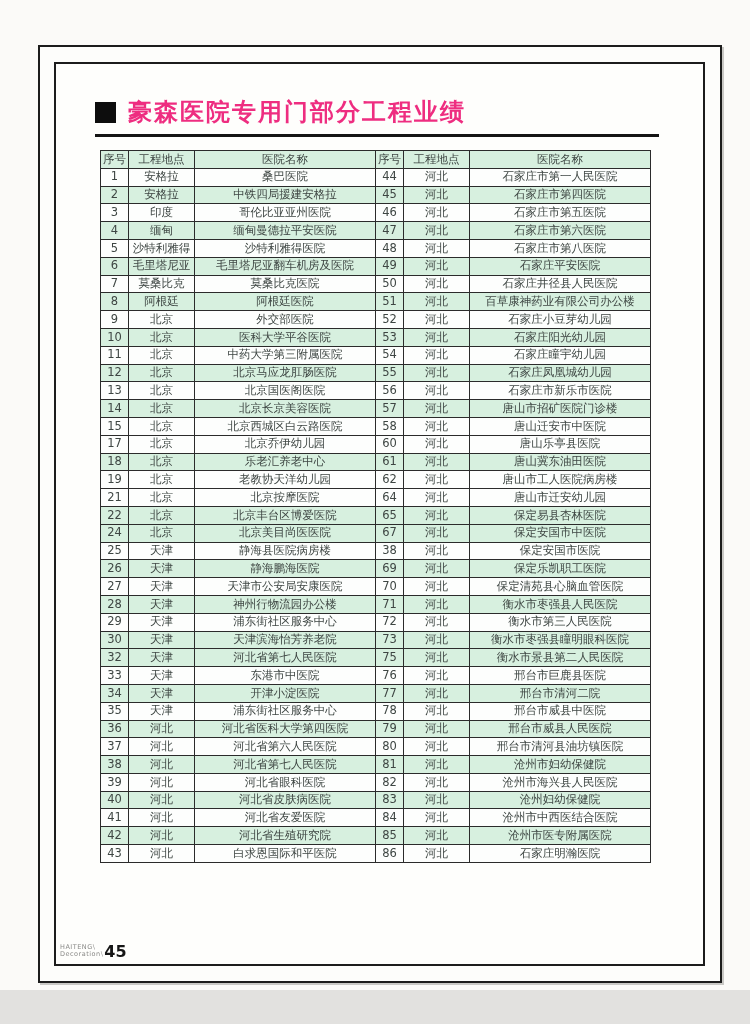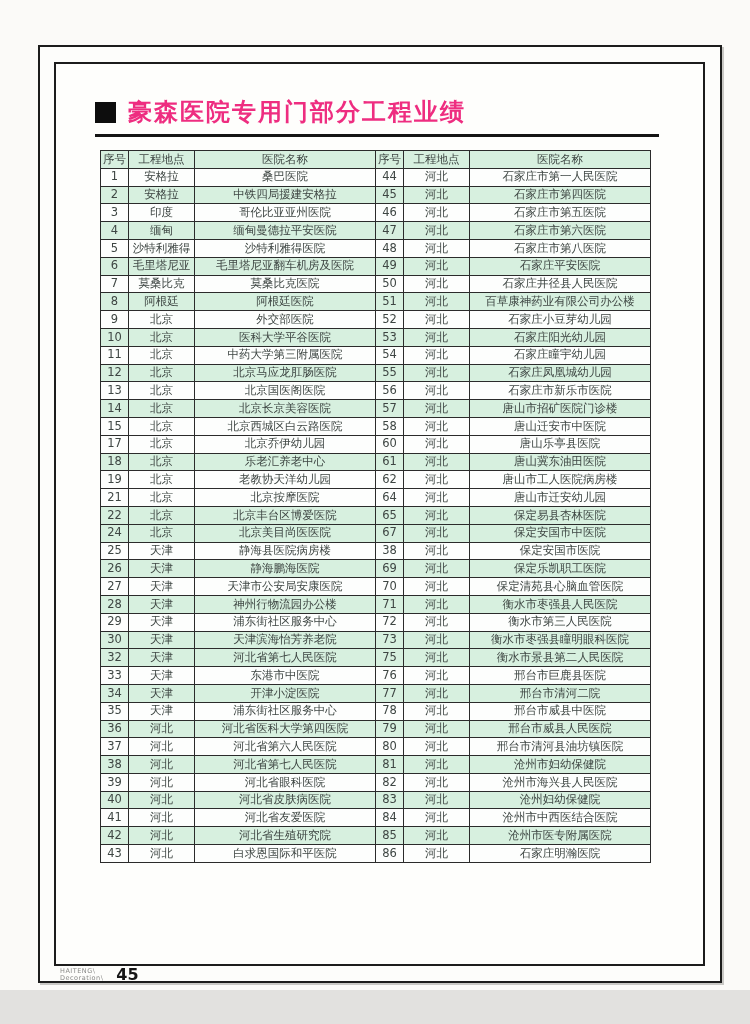--- a/index.html
+++ b/index.html
@@ -75,23 +75,23 @@
     font-weight: normal;
     white-space: nowrap;
     overflow: hidden;
     line-height: 1;
   }
   table.projects thead th { background: #d7f0df; }
   table.projects tr.green td { background: #d7f0df; }
   table.projects tr.white td { background: #fdfefd; }
   .footer-mark {
     position: absolute;
-    left: 60px; top: 968px;
+    left: 60px; top: 944px;
     display: flex;
-    gap: 12px;
+    align-items: flex-end;
   }
   .brand-lines {
     font-size: 6.5px;
     color: #8a8a88;
     line-height: 1.15;
     letter-spacing: 0.5px;
     text-align: left;
   }
   .page-number {
     font-size: 16px;

